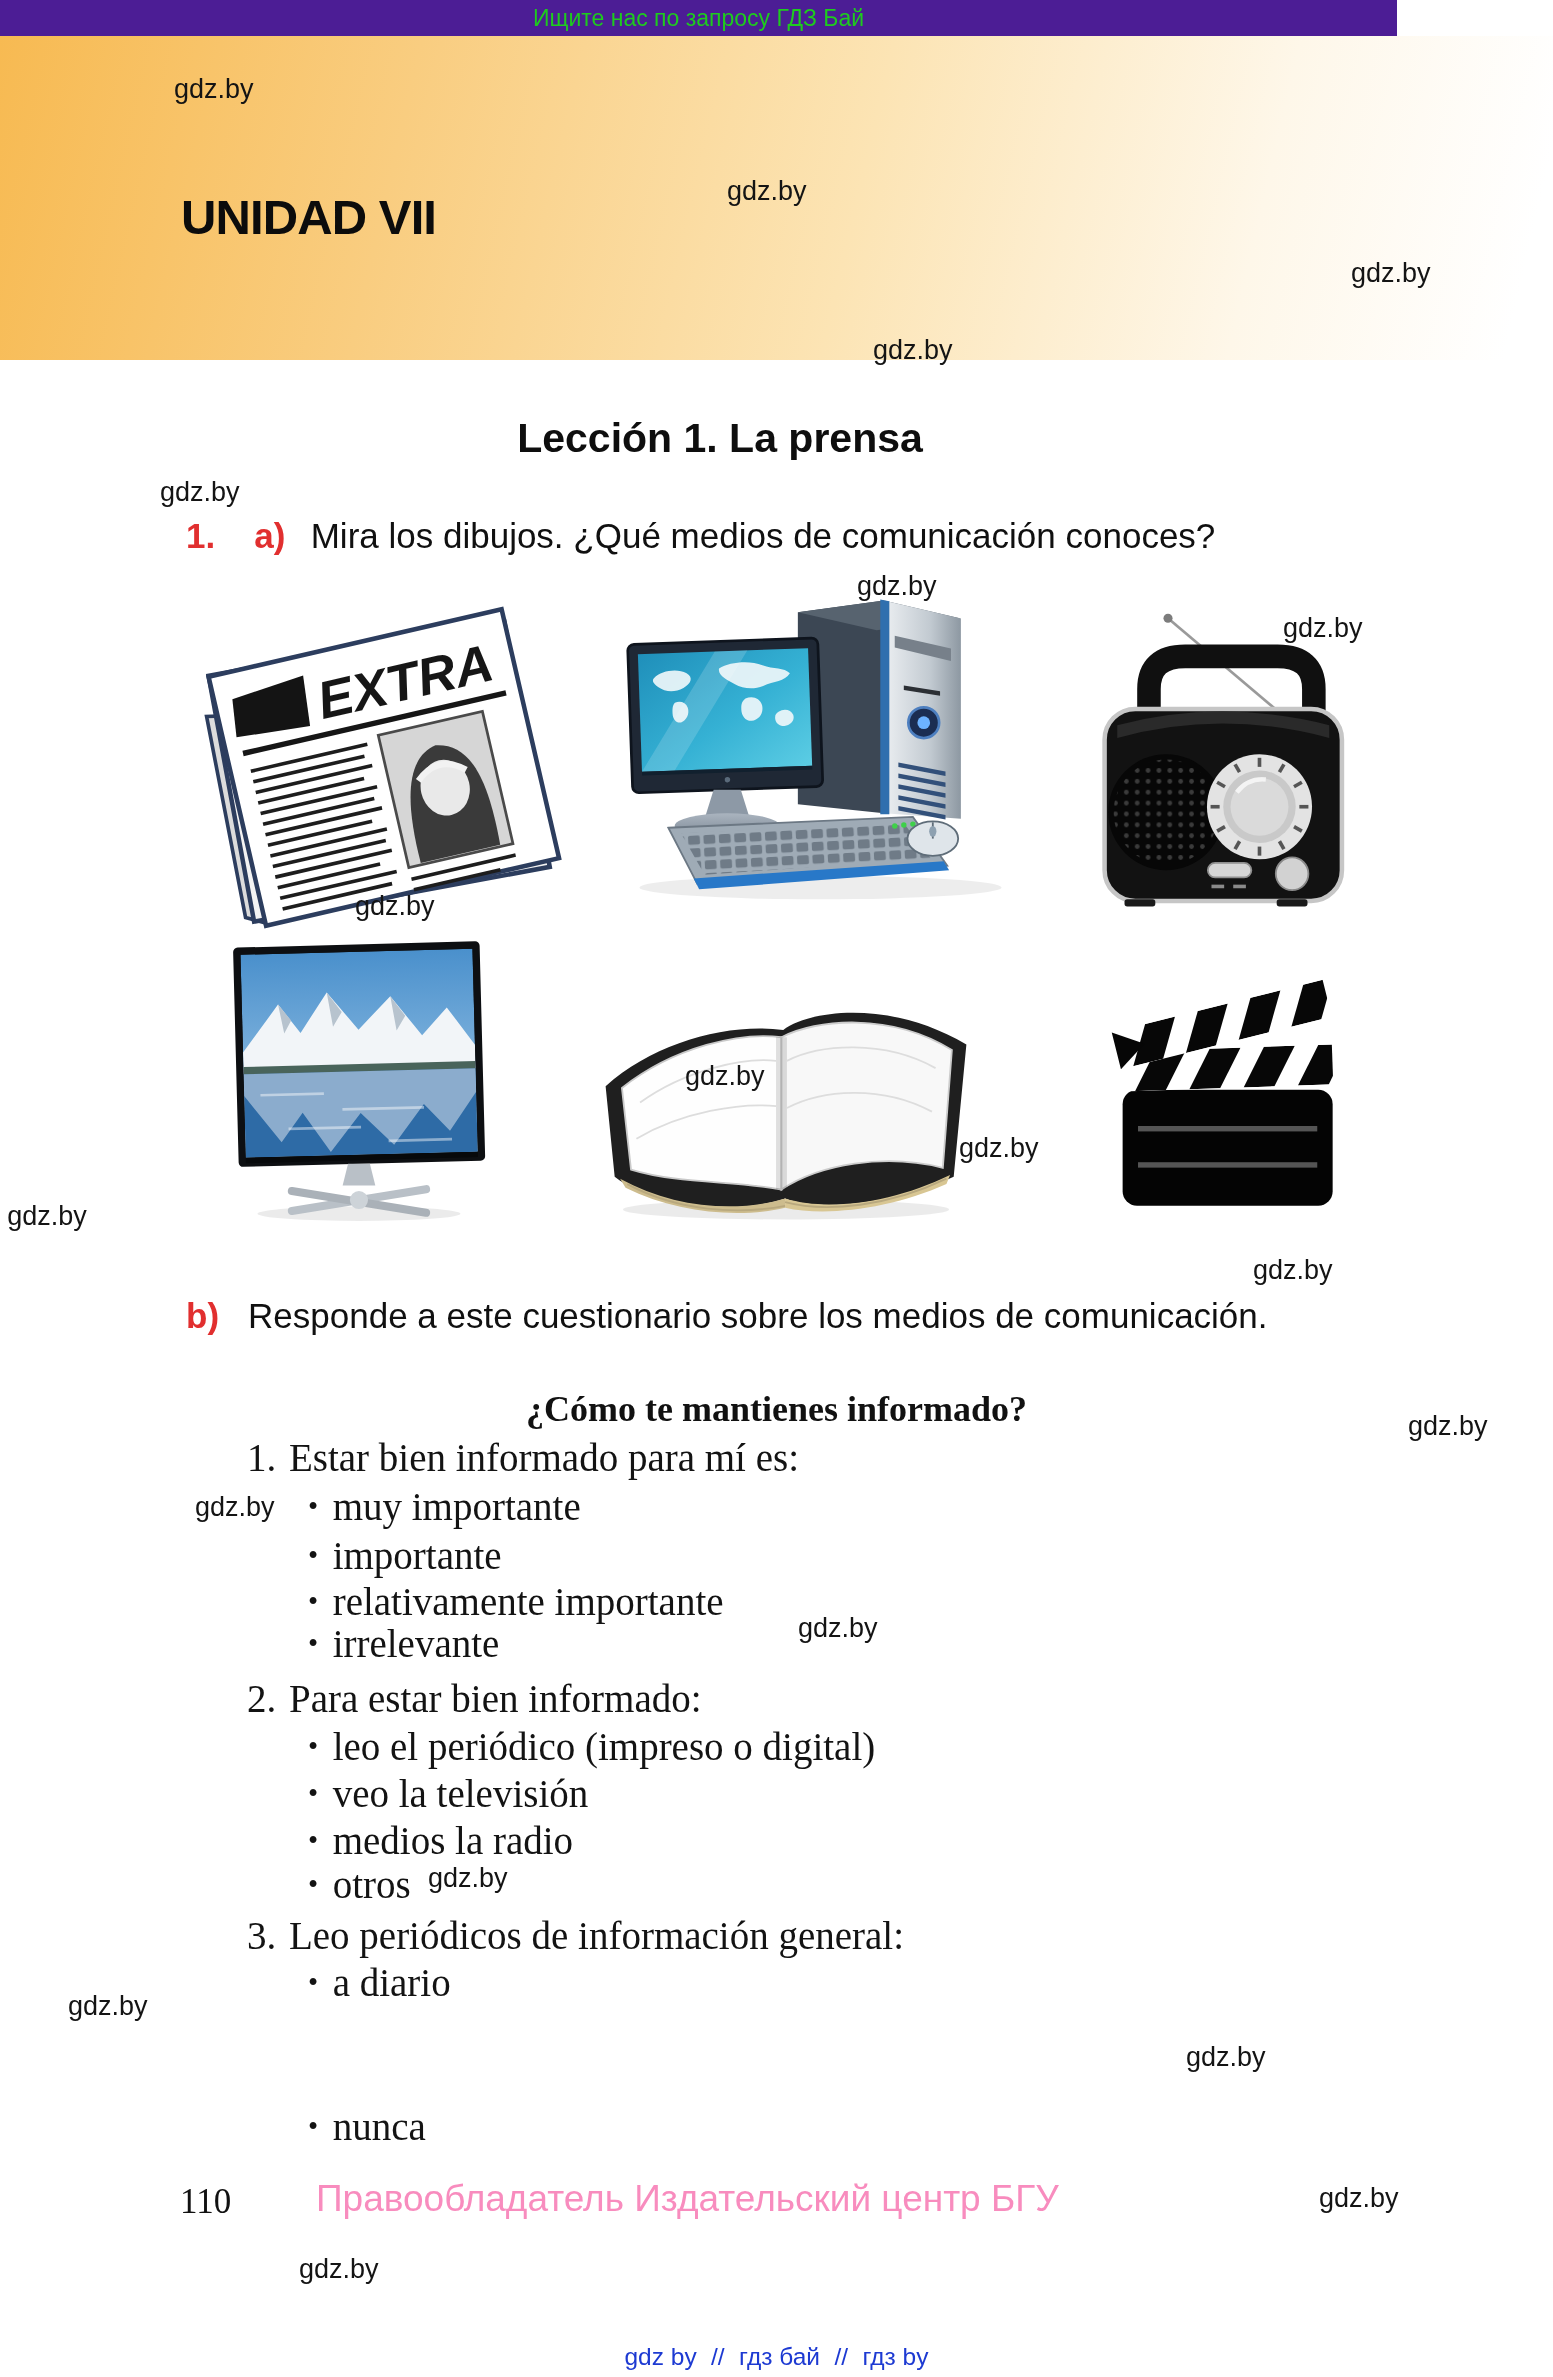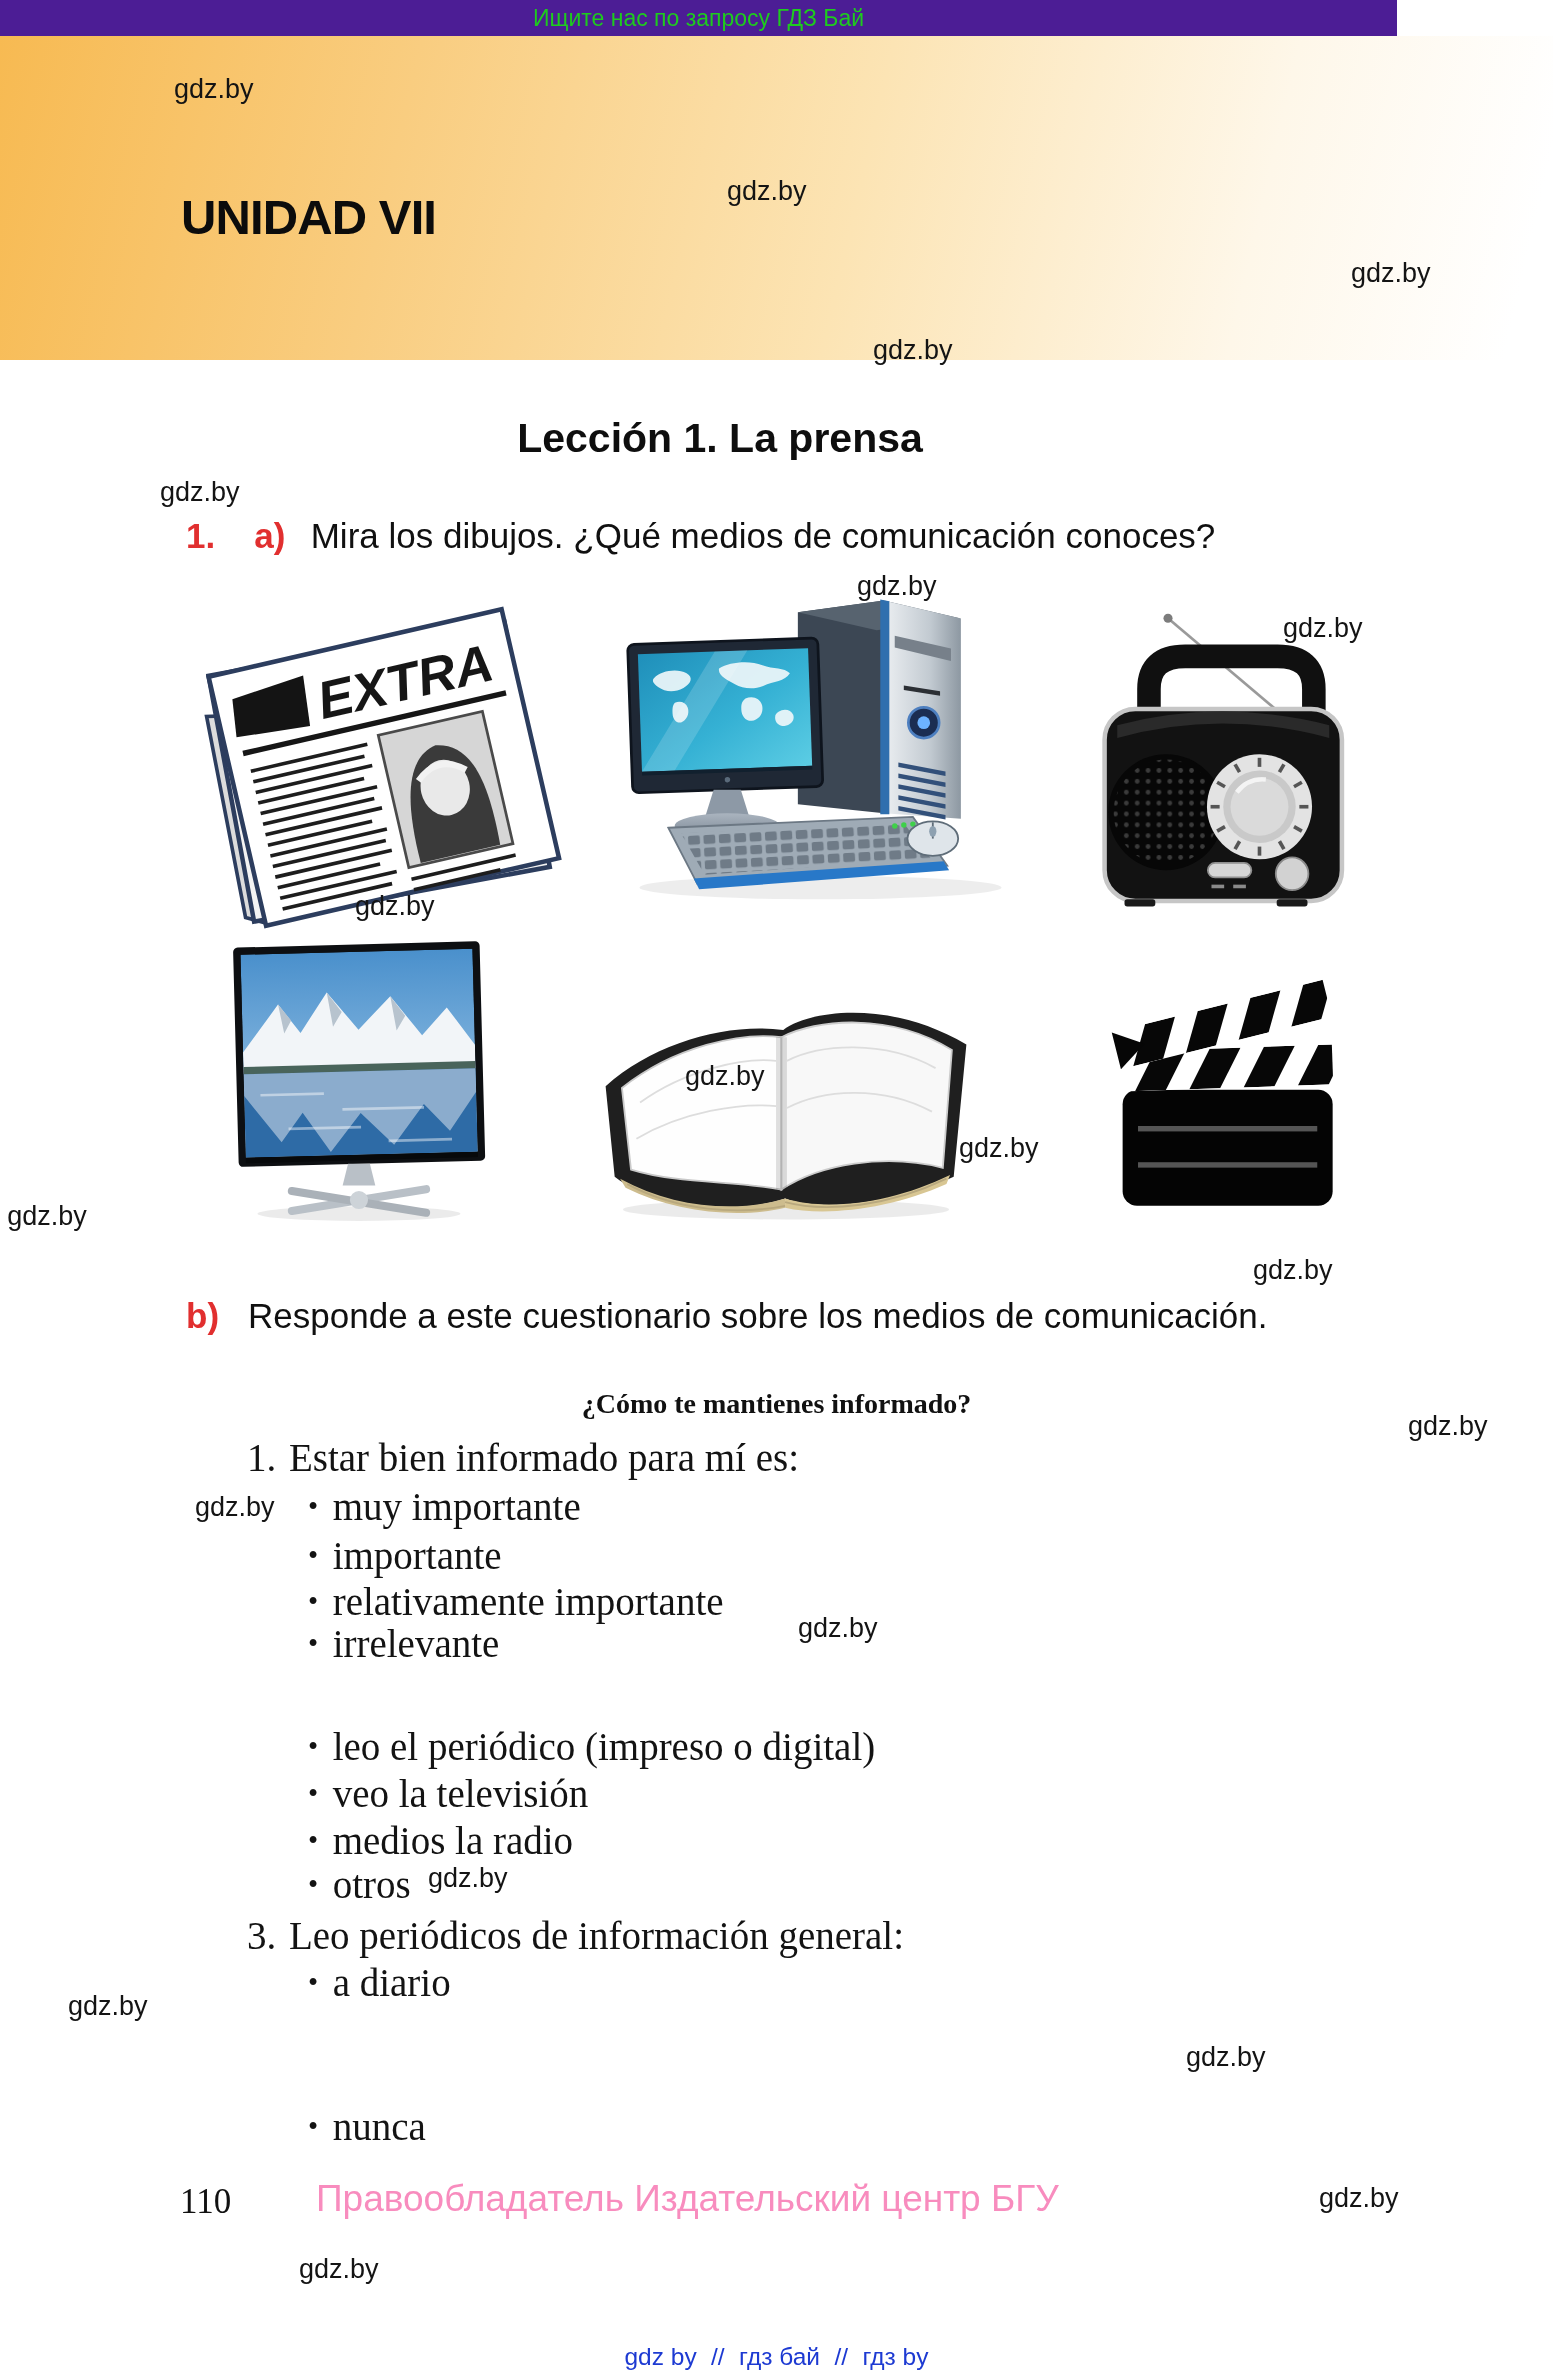--- a/index.html
+++ b/index.html
@@ -13,21 +13,21 @@
   .unit-title{position:absolute;left:181px;top:187px;font-weight:bold;font-size:49px;
           line-height:60px;color:#0c0c0c;letter-spacing:-0.9px;white-space:nowrap;}
   .lesson-title{position:absolute;left:0;top:415px;width:1440px;text-align:center;
           font-weight:bold;font-size:41px;color:#0e0e0e;}
   .ex-line{position:absolute;font-size:35px;color:#101010;white-space:nowrap;}
   .red{color:#e12f2f;font-weight:bold;}
   .wm{position:absolute;font-size:27px;color:#141414;white-space:nowrap;z-index:30;}
   .fig{position:absolute;z-index:5;}
   .fig svg{overflow:visible;display:block;}
   .q-title{position:absolute;left:0;top:1388px;width:1553px;text-align:center;
-          font-family:"Liberation Serif","DejaVu Serif",serif;font-weight:bold;font-size:28px;color:#111;}
+          font-family:"Liberation Serif","DejaVu Serif",serif;font-weight:bold;font-size:36px;color:#111;}
   .q-item{position:absolute;left:247px;font-family:"Liberation Serif","DejaVu Serif",serif;
           font-size:39px;color:#131313;white-space:nowrap;}
   .q-item .q-num{margin-right:12.7px;}
   .q-opt{position:absolute;left:308px;font-family:"Liberation Serif","DejaVu Serif",serif;
           font-size:39px;color:#131313;white-space:nowrap;}
   .q-opt::before{content:"\2022";font-size:29px;position:relative;top:-4.5px;margin-right:14.5px;}
   .page-num{position:absolute;left:180px;top:2182px;font-family:"Liberation Serif","DejaVu Serif",serif;
           font-size:35px;color:#111;}
   .copyright{position:absolute;left:316px;top:2178px;font-size:37px;color:#f88cbe;white-space:nowrap;}
   .links{position:absolute;left:0;top:2343px;width:1553px;text-align:center;
@@ -305,20 +305,23 @@
   <div class="q-title">¿Cómo te mantienes informado?</div>
 
   <div class="q-item" style="top:1435px;">
     <span class="q-num">1.</span><span>Estar bien informado para mí es:</span>
   </div>
   <div class="q-opt" style="top:1484px;">muy importante</div>
   <div class="q-opt" style="top:1533px;">importante</div>
   <div class="q-opt" style="top:1579px;">relativamente importante</div>
   <div class="q-opt" style="top:1621px;">irrelevante</div>
 
+  <div class="q-item" style="top:1676px;">
+    <span class="q-num">2.</span><span>Para estar bien informado:</span>
+  </div>
   <div class="q-opt" style="top:1724px;">leo el periódico (impreso o digital)</div>
   <div class="q-opt" style="top:1771px;">veo la televisión</div>
   <div class="q-opt" style="top:1818px;">medios la radio</div>
   <div class="q-opt" style="top:1862px;">otros</div>
 
   <div class="q-item" style="top:1913px;">
     <span class="q-num">3.</span><span>Leo periódicos de información general:</span>
   </div>
   <div class="q-opt" style="top:1960px;">a diario</div>
   <div class="q-opt" style="top:2104px;">nunca</div>

